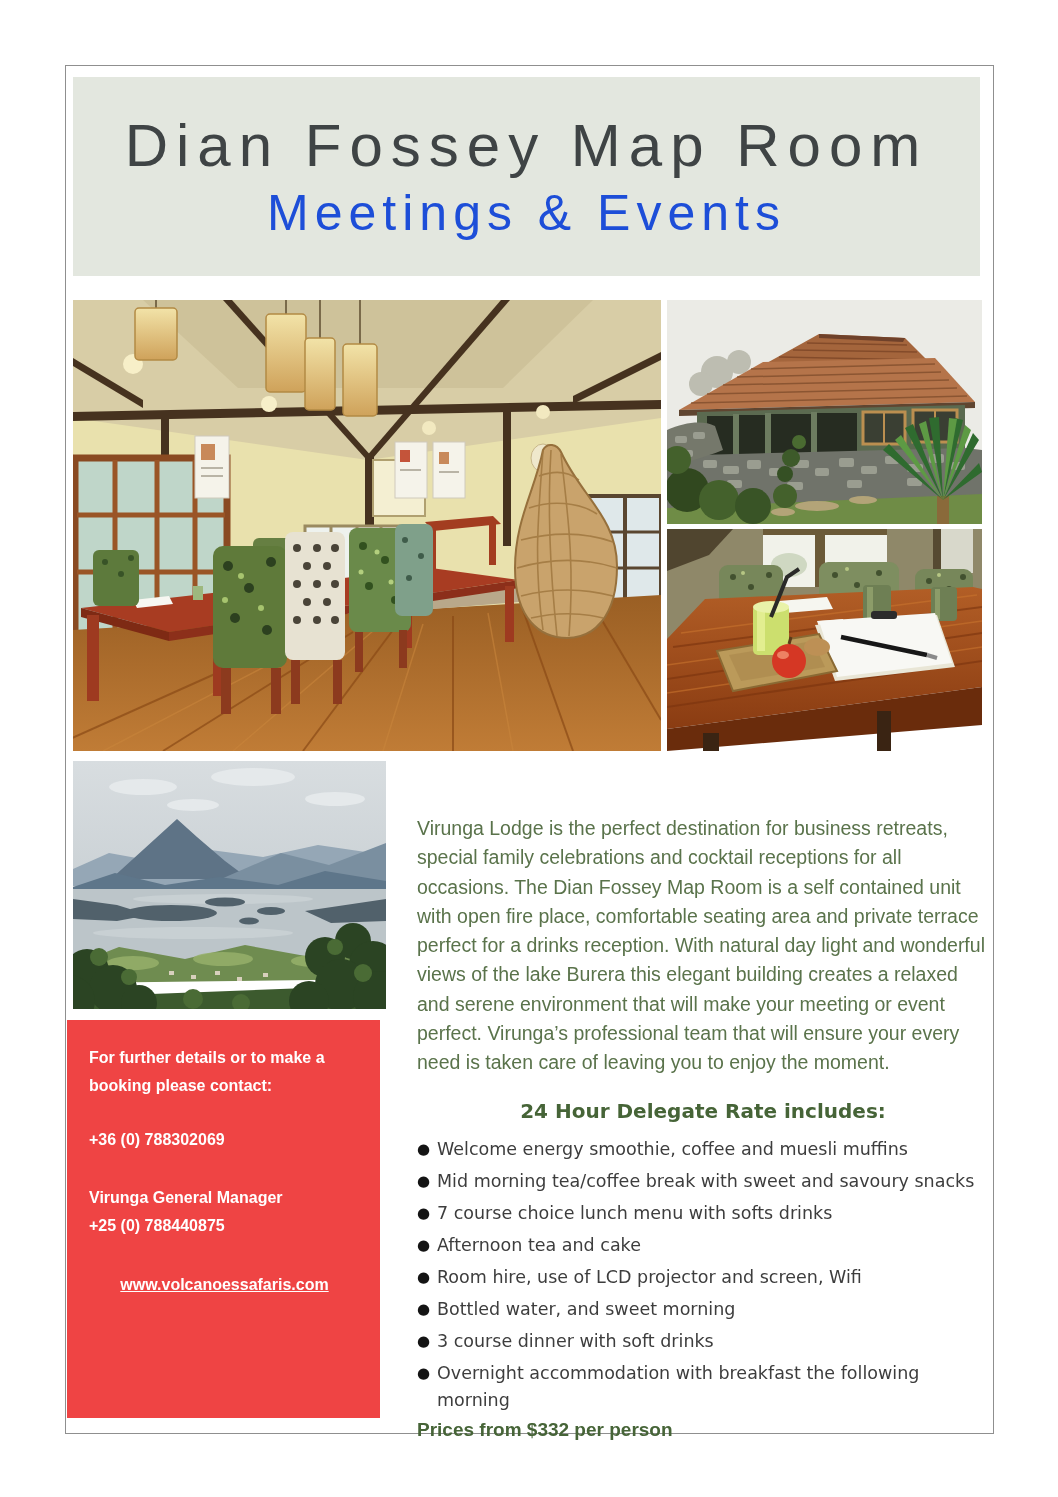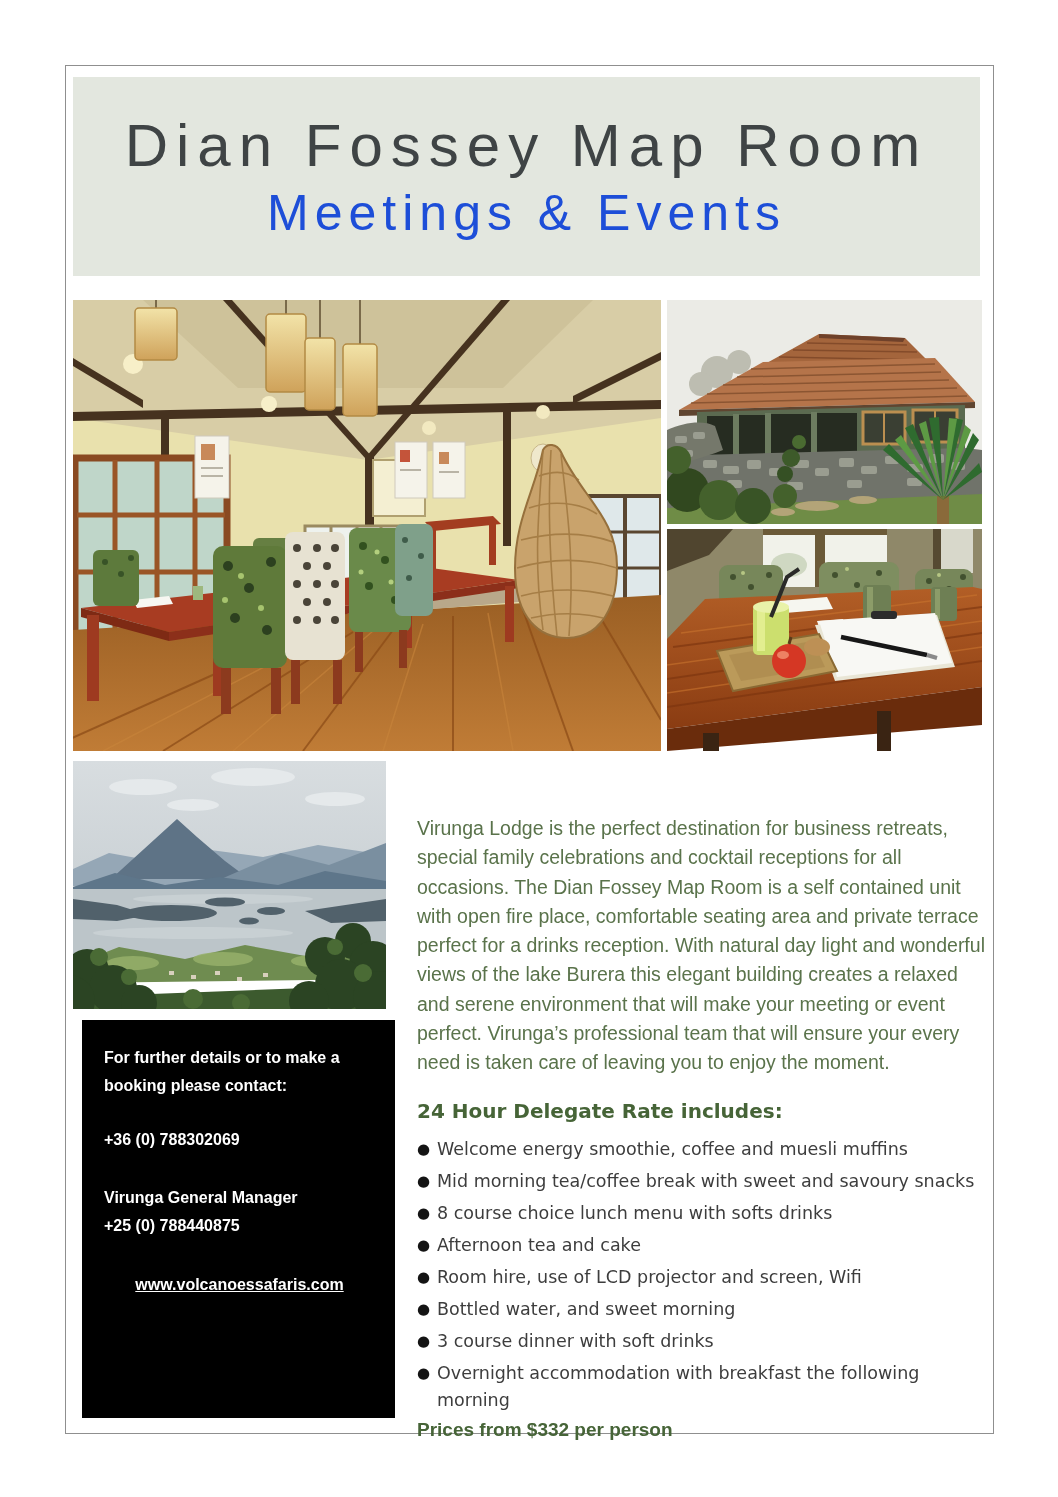--- a/index.html
+++ b/index.html
@@ -28,42 +28,42 @@
   }
   
   .photo { position:absolute; overflow:hidden; }
   .photo svg { display:block; width:100%; height:100%; }
   .ph-interior  { left:7px;   top:234px; width:588px; height:451px; }
   .ph-building  { left:601px; top:234px; width:315px; height:224px; }
   .ph-tabletop  { left:601px; top:463px; width:315px; height:222px; }
   .ph-landscape { left:7px;   top:695px; width:313px; height:248px; }
   
   .contact {
-    position:absolute; left:16px; top:954px; width:313px; height:398px;
-    background:#000000; color:#ffffff; padding:24px 20px 18px 22px;
+    position:absolute; left:1px; top:954px; width:313px; height:398px;
+    background:#ef4444; color:#ffffff; padding:24px 20px 18px 22px;
     font-family:"Liberation Sans", sans-serif; font-weight:bold;
     font-size:16px; line-height:28px;
   }
   .c-intro { margin-bottom:26px; }
   .c-entry { margin-bottom:30px; }
   .c-entry span { display:block; }
   .c-links { text-align:center; margin-top:8px; }
   .c-links a { display:block; color:#ffffff; text-decoration:underline; line-height:30px; }
   
   .body-copy {
     position:absolute; left:351px; top:736px; width:572px;margin-top:12px;
   }
   .intro {
     font-family:"Liberation Sans", sans-serif;
     font-size:19.5px; line-height:29.3px; color:#5a734b;
   }
   .rate-h {
     margin:21px 0 13px 0;
     font-family:"DejaVu Sans", sans-serif;
-    font-size:20px; font-weight:bold; color:#466437;
+    font-size:20px; font-weight:bold; color:#466437;text-align:center;
   }
   .rate-list { list-style:none; }
   .rate-list li {
     display:flex; align-items:flex-start;
     font-family:"DejaVu Sans", sans-serif;
     font-size:17.5px; line-height:27px; color:#3d3d3d;
     margin-bottom:5px;
   }
   .rate-list .dot {
     width:20px; flex:0 0 20px; color:#141414; font-size:15px; line-height:27px;
@@ -623,21 +623,21 @@
           <span class="txt">Welcome energy smoothie, coffee and muesli muffins</span>
         </li>
 
         <li>
           <span class="dot">●</span>
           <span class="txt">Mid morning tea/coffee break with sweet and savoury snacks</span>
         </li>
 
         <li>
           <span class="dot">●</span>
-          <span class="txt">8 course choice lunch menu with softs drinks</span>
+          <span class="txt">7 course choice lunch menu with softs drinks</span>
         </li>
 
         <li>
           <span class="dot">●</span>
           <span class="txt">Afternoon tea and cake</span>
         </li>
 
         <li>
           <span class="dot">●</span>
           <span class="txt">Room hire, use of LCD projector and screen, Wifi</span>

